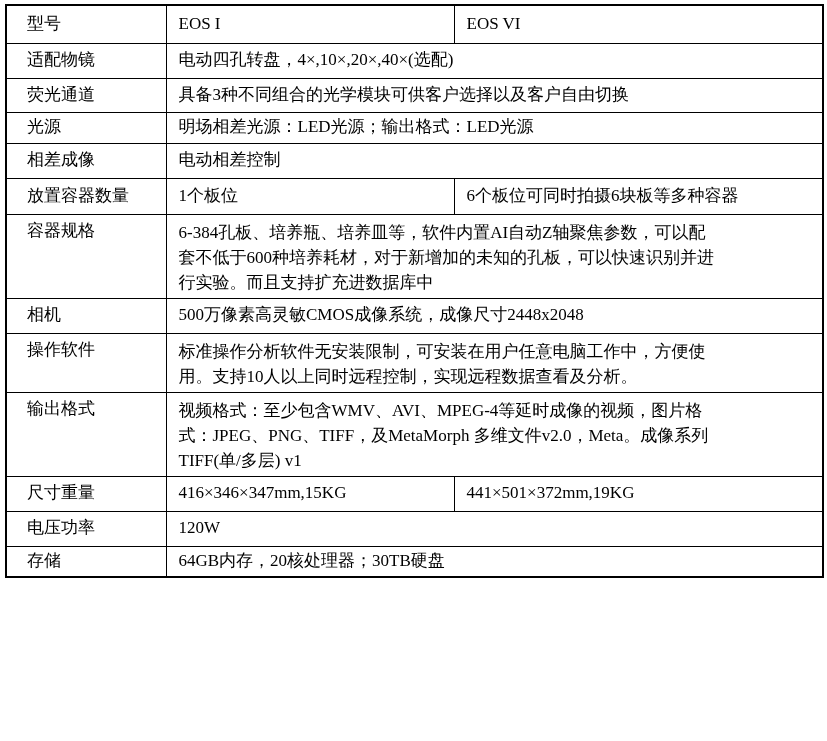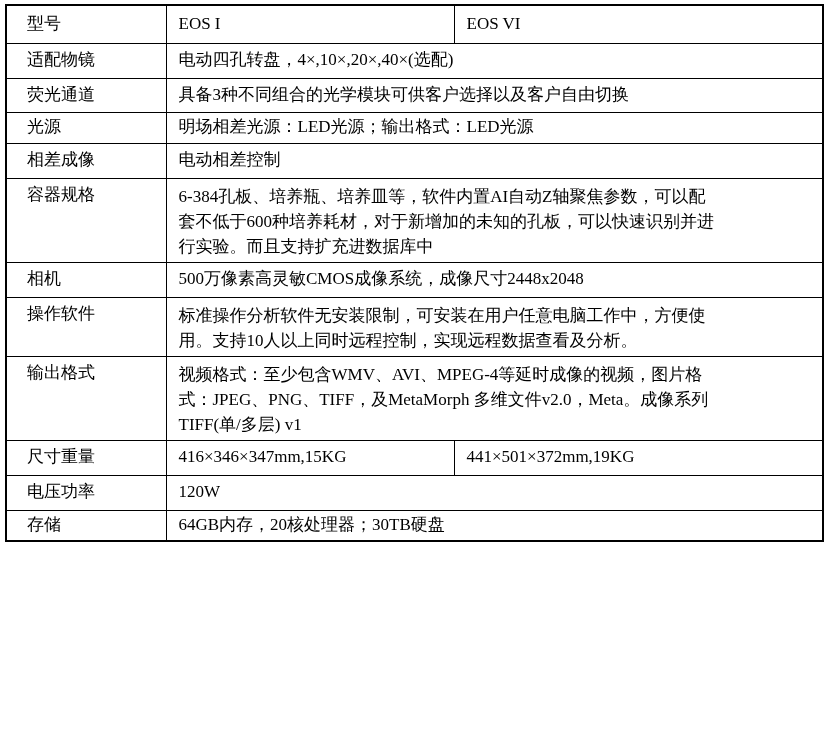--- a/index.html
+++ b/index.html
@@ -86,20 +86,25 @@
         <td colspan="2">具备3种不同组合的光学模块可供客户选择以及客户自由切换</td>
       </tr>
       <tr class="r5">
         <td class="label-col">光源</td>
         <td colspan="2">明场相差光源：LED光源；输出格式：LED光源</td>
       </tr>
       <tr class="r6">
         <td class="label-col">相差成像</td>
         <td colspan="2">电动相差控制</td>
       </tr>
+      <tr class="r9">
+        <td class="label-col">放置容器数量</td>
+        <td>1个板位</td>
+        <td>6个板位可同时拍摄6块板等多种容器</td>
+      </tr>
       <tr class="r10 multi">
         <td class="label-col">容器规格</td>
         <td colspan="2">
           <div class="cell-line">6-384孔板、培养瓶、培养皿等，软件内置AI自动Z轴聚焦参数，可以配</div>
           <div class="cell-line">套不低于600种培养耗材，对于新增加的未知的孔板，可以快速识别并进</div>
           <div class="cell-line">行实验。而且支持扩充进数据库中</div>
         </td>
       </tr>
       <tr class="r12">
         <td class="label-col">相机</td>

